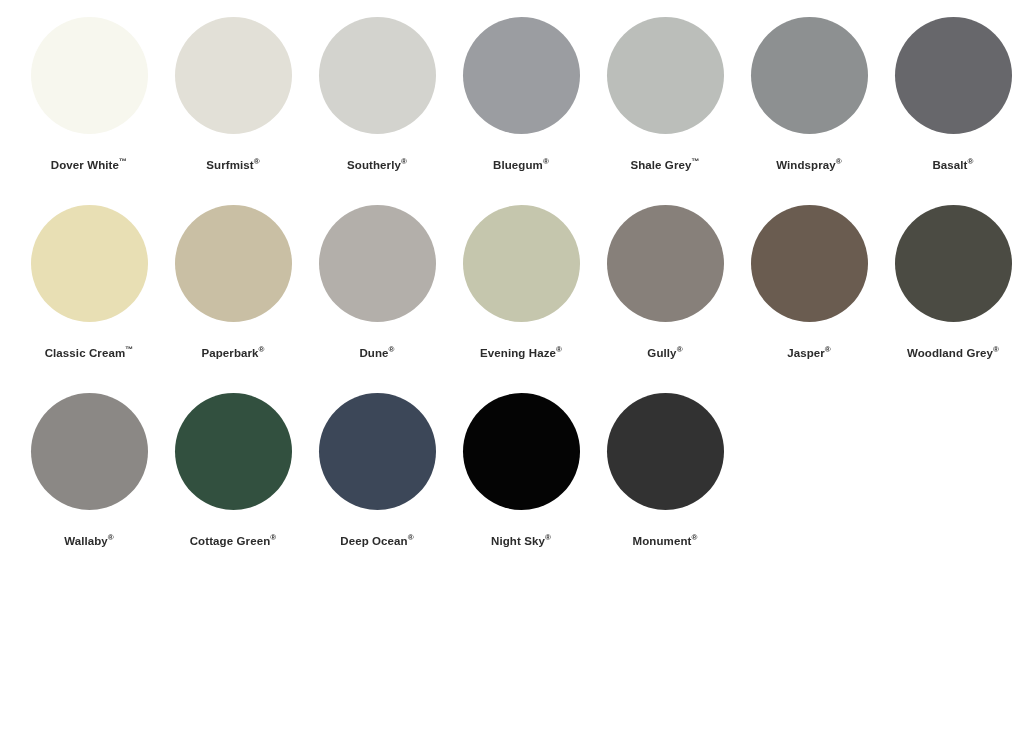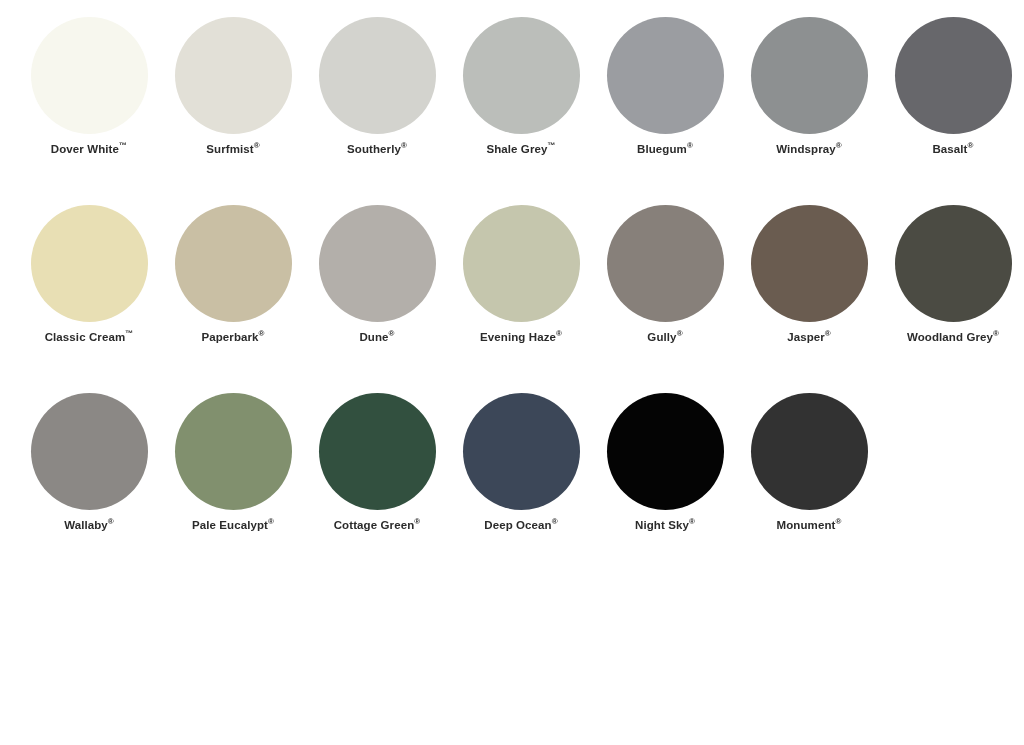--- a/index.html
+++ b/index.html
@@ -29,21 +29,21 @@
     flex-direction: column;
     align-items: center;
   }
   .swatch-circle {
     width: 117px;
     height: 117px;
     border-radius: 50%;
     flex: 0 0 auto;
   }
   .swatch-label {
-    margin-top: 8px;
+    margin-top: 24px;
     font-size: 11.5px;
     font-weight: bold;
     color: #2b2b2b;
     text-align: left;
     line-height: 14px;
     letter-spacing: 0.1px;
     white-space: nowrap;
   }
   .swatch-label .mark {
     font-size: 8px;
@@ -61,26 +61,26 @@
     </div>
     <div class="swatch-cell">
       <div class="swatch-circle" style="background: rgb(226, 224, 215);"></div>
       <div class="swatch-label">Surfmist<span class="mark">®</span></div>
     </div>
     <div class="swatch-cell">
       <div class="swatch-circle" style="background: rgb(211, 211, 206);"></div>
       <div class="swatch-label">Southerly<span class="mark">®</span></div>
     </div>
     <div class="swatch-cell">
+      <div class="swatch-circle" style="background: rgb(155, 157, 161);"></div>
+      <div class="swatch-label">Bluegum<span class="mark">®</span></div>
+    </div>
+    <div class="swatch-cell">
       <div class="swatch-circle" style="background: rgb(187, 190, 186);"></div>
       <div class="swatch-label">Shale Grey<span class="mark">™</span></div>
-    </div>
-    <div class="swatch-cell">
-      <div class="swatch-circle" style="background: rgb(155, 157, 161);"></div>
-      <div class="swatch-label">Bluegum<span class="mark">®</span></div>
     </div>
     <div class="swatch-cell">
       <div class="swatch-circle" style="background: rgb(141, 144, 145);"></div>
       <div class="swatch-label">Windspray<span class="mark">®</span></div>
     </div>
     <div class="swatch-cell">
       <div class="swatch-circle" style="background: rgb(103, 103, 107);"></div>
       <div class="swatch-label">Basalt<span class="mark">®</span></div>
     </div>
     <div class="swatch-cell">
@@ -109,24 +109,20 @@
     </div>
     <div class="swatch-cell">
       <div class="swatch-circle" style="background: rgb(75, 75, 67);"></div>
       <div class="swatch-label">Woodland Grey<span class="mark">®</span></div>
     </div>
     <div class="swatch-cell">
       <div class="swatch-circle" style="background: rgb(139, 136, 133);"></div>
       <div class="swatch-label">Wallaby<span class="mark">®</span></div>
     </div>
     <div class="swatch-cell">
-      <div class="swatch-circle" style="background: rgb(129, 144, 110);"></div>
-      <div class="swatch-label">Pale Eucalypt<span class="mark">®</span></div>
-    </div>
-    <div class="swatch-cell">
       <div class="swatch-circle" style="background: rgb(50, 80, 63);"></div>
       <div class="swatch-label">Cottage Green<span class="mark">®</span></div>
     </div>
     <div class="swatch-cell">
       <div class="swatch-circle" style="background: rgb(60, 71, 88);"></div>
       <div class="swatch-label">Deep Ocean<span class="mark">®</span></div>
     </div>
     <div class="swatch-cell">
       <div class="swatch-circle" style="background: rgb(4, 4, 4);"></div>
       <div class="swatch-label">Night Sky<span class="mark">®</span></div>

